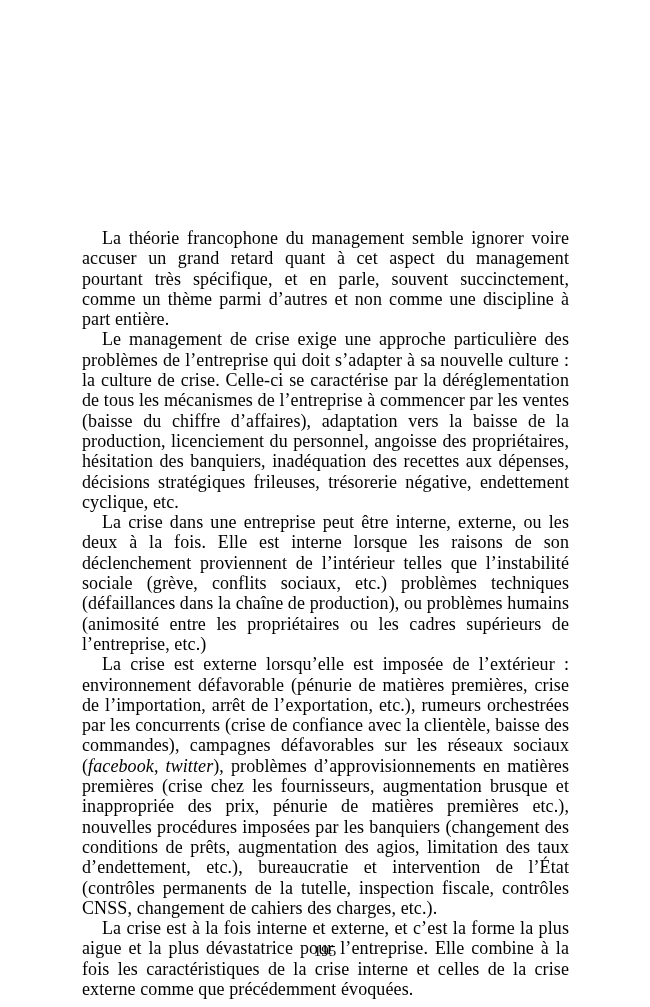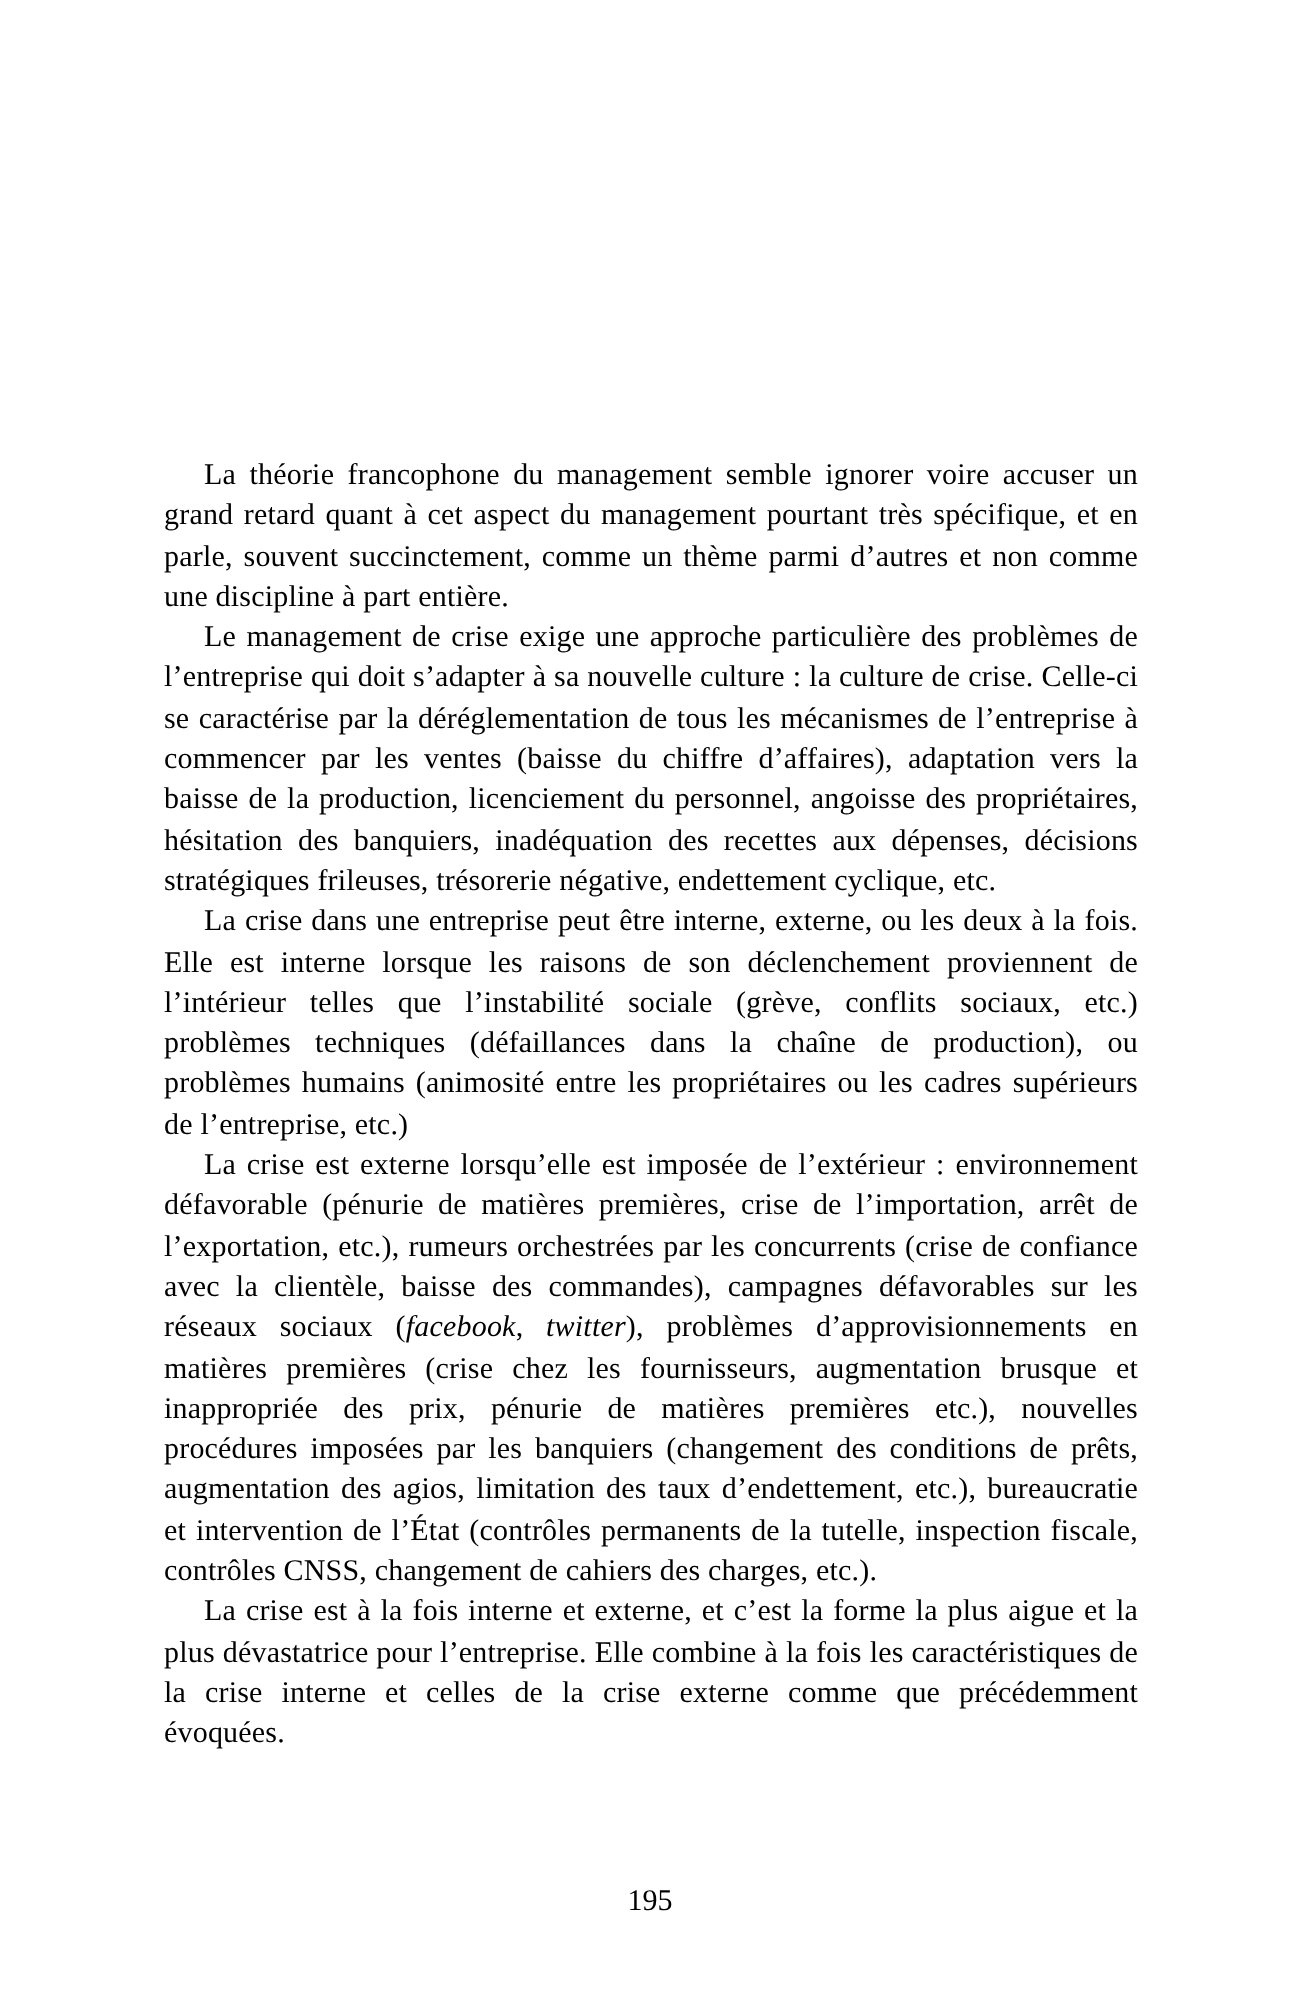--- a/index.html
+++ b/index.html
@@ -19,21 +19,21 @@
     position: relative;
     width: 650px;
     height: 1007px;
     background: #ffffff;
   }
   .text-block {
     position: absolute;
     left: 82px;
     top: 228px;
     width: 487px;
-    font-size: 15px;
+    font-size: 18px;
     line-height: 20.3px;
     text-align: justify;
     letter-spacing: 0.1px;
   }
   .text-block p {
     margin: 0;
     padding: 0;
     text-indent: 20px;
   }
   .italic {

